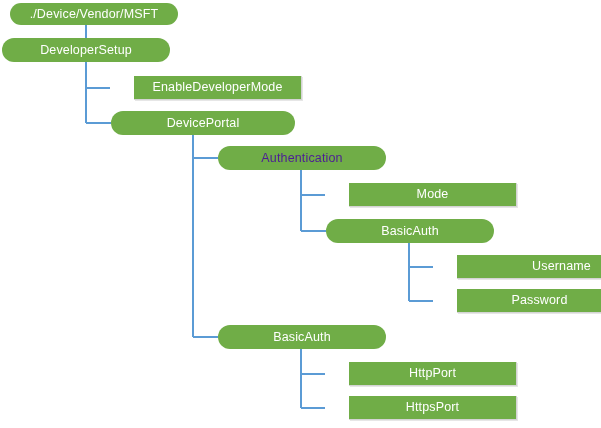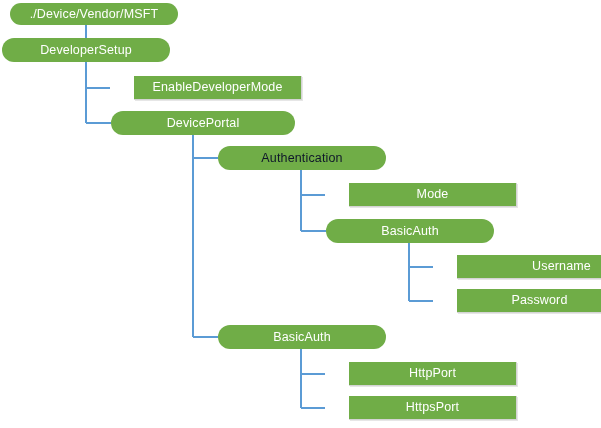--- a/index.html
+++ b/index.html
@@ -108,21 +108,21 @@
   </div>
 
   <div class="node rect" style="left: 110px; top: 76px; width: 168px; height: 24px; background: rgb(112, 173, 71); color: rgb(255, 255, 255);">
     <span class="label">EnableDeveloperMode</span>
   </div>
 
   <div class="node pill" style="left: 111px; top: 111px; width: 184px; height: 24px; background: rgb(112, 173, 71); color: rgb(255, 255, 255);">
     <span class="label">DevicePortal</span>
   </div>
 
-  <div class="node pill" style="left: 218px; top: 146px; width: 168px; height: 24px; background: rgb(112, 173, 71); color: #0f172a;">
+  <div class="node pill" style="left: 218px; top: 146px; width: 168px; height: 24px; background: rgb(112, 173, 71); color: #4c1d95;">
     <span class="label">Authentication</span>
   </div>
 
   <div class="node rect" style="left: 325px; top: 183px; width: 168px; height: 24px; background: rgb(112, 173, 71); color: rgb(255, 255, 255);">
     <span class="label">Mode</span>
   </div>
 
   <div class="node pill" style="left: 326px; top: 219px; width: 168px; height: 24px; background: rgb(112, 173, 71); color: rgb(255, 255, 255);">
     <span class="label">BasicAuth</span>
   </div>

